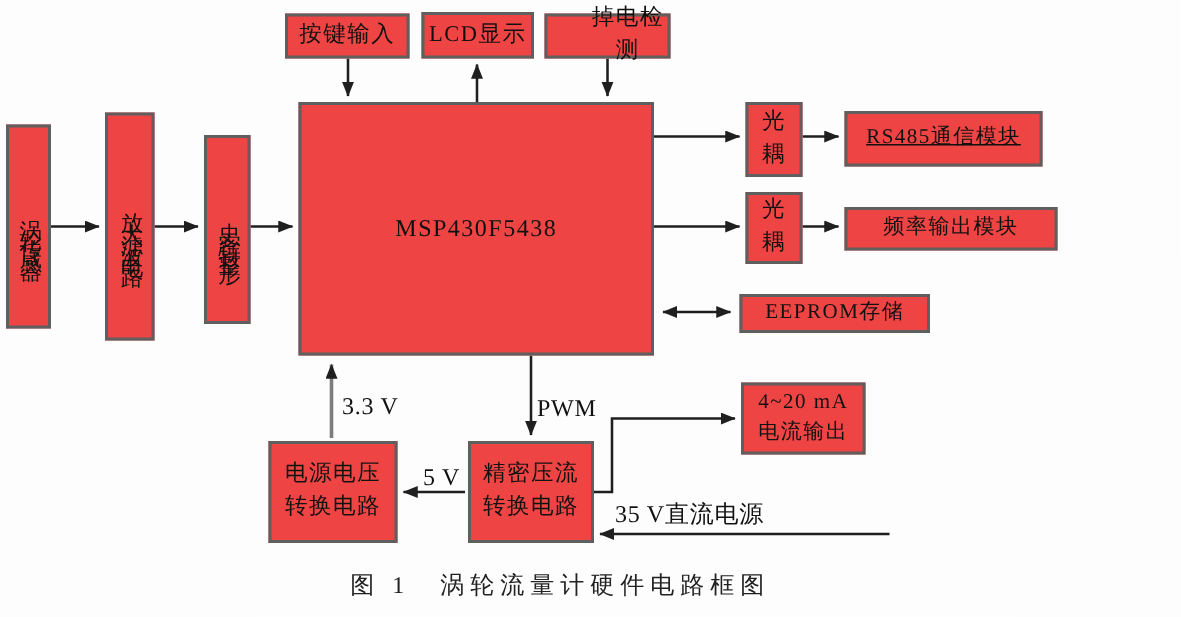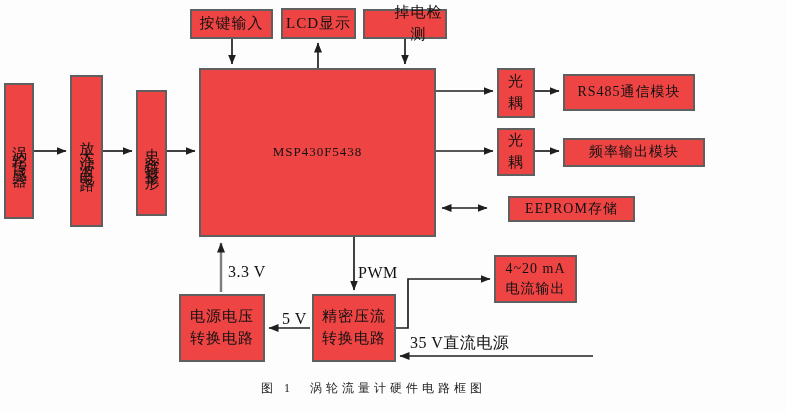--- a/index.html
+++ b/index.html
@@ -33,36 +33,36 @@
     letter-spacing:7px;
     line-height:1;
     white-space:nowrap;
   }
   .box .htext {
     text-align:center;
     white-space:pre-line;
     line-height:1.45;
     letter-spacing:1px;
   }
-  .mcu-label { font-size:13px; letter-spacing:0.5px; }
+  .mcu-label { font-size:16px; letter-spacing:0.5px; }
   .small { font-size:14px; }
   .wire-label {
     position:absolute;
     z-index:3;
     font-size:16px;
     color:#111;
     white-space:nowrap;
     letter-spacing:0.5px;
   }
   .caption {
     position:absolute;
     left:0; right:40px;
     top:380px;
     text-align:center;
-    font-size:12px;
+    font-size:16px;
     letter-spacing:4px;
     color:#222;
     z-index:3;
   }
 </style>
 </head>
 <body>
 
 <div id="canvas">
 
@@ -120,34 +120,34 @@
 
   <div class="box" style="left:363px; top:9px; width:84px; height:30px;padding-left:27px;">
     <span class="htext">掉电检测</span>
   </div>
 
   <div class="box" style="left:497px; top:68px; width:38px; height:50px;">
     <span class="htext">光
 耦</span>
   </div>
 
-  <div class="box" style="left:563px; top:74px; width:132px; height:37px;">
+  <div class="box" style="left:563px; top:74px; width:132px; height:37px;text-decoration:underline;">
     <span class="htext small">RS485通信模块</span>
   </div>
 
   <div class="box" style="left:497px; top:128px; width:38px; height:48px;">
     <span class="htext">光
 耦</span>
   </div>
 
   <div class="box" style="left:563px; top:138px; width:142px; height:29px;">
     <span class="htext small">频率输出模块</span>
   </div>
 
-  <div class="box" style="left:493px; top:196px; width:127px; height:26px;margin-left:15px;">
+  <div class="box" style="left:493px; top:196px; width:127px; height:26px;">
     <span class="htext small">EEPROM存储</span>
   </div>
 
   <div class="box" style="left:179px; top:294px; width:86px; height:68px;justify-content:center;">
     <span class="htext">电源电压
 转换电路</span>
   </div>
 
   <div class="box" style="left:312px; top:294px; width:84px; height:68px;">
     <span class="htext">精密压流

